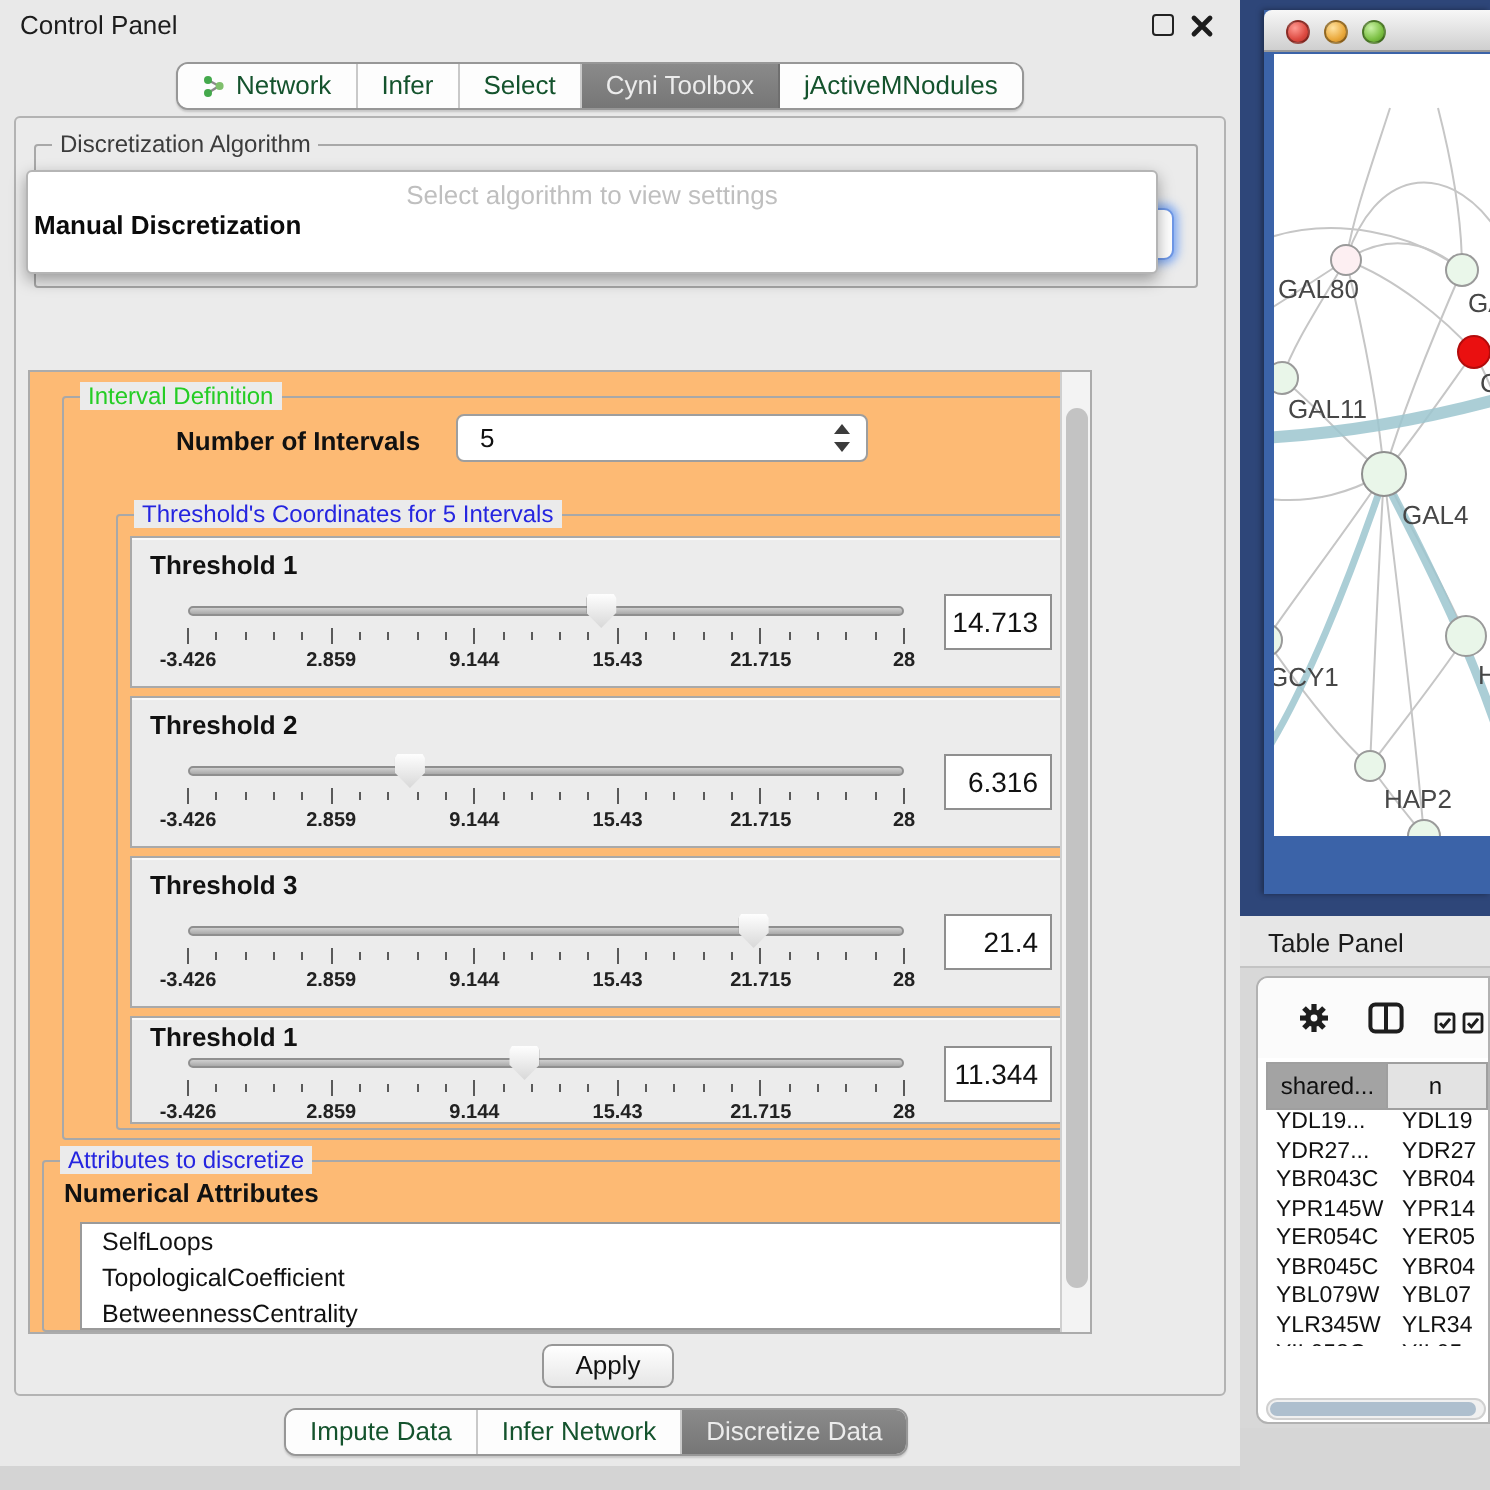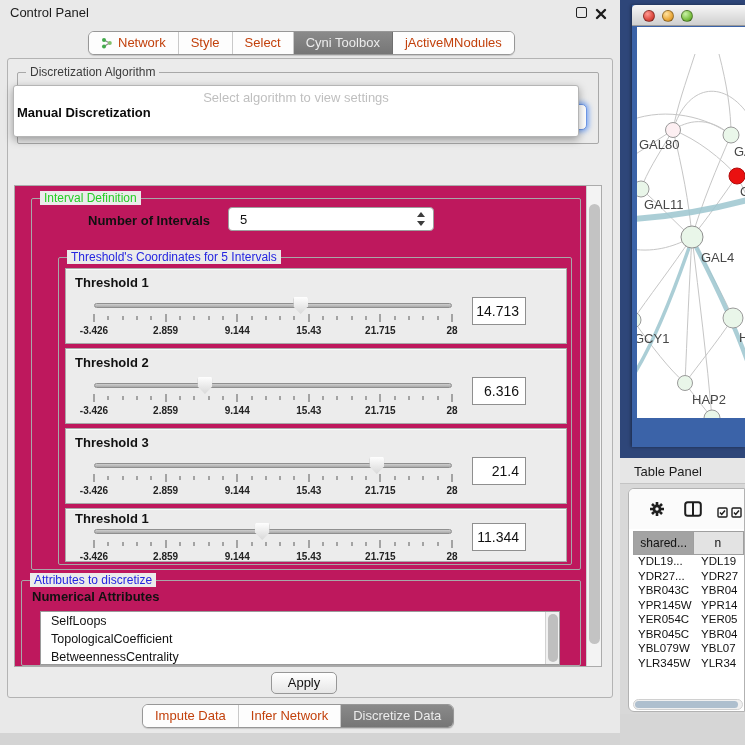--- a/index.html
+++ b/index.html
@@ -10,21 +10,21 @@
   
   #cp { position:absolute; left:0; top:0; width:620px; height:733px; background:#e9e9e9; }
   #cp-bottomstrip { position:absolute; left:0; top:733px; width:620px; height:12px; background:#d4d4d4; }
   #cp-titlebar { position:absolute; left:0; top:0; width:620px; height:24px; }
   #cp-title { position:absolute; left:10px; top:5px; font-size:13px; color:#1c1c1c; }
   #float-btn { position:absolute; left:576px; top:7px; width:11px; height:11px; border:1.6px solid #222; border-radius:2px; }
   #close-btn { position:absolute; left:595px; top:6px; width:12px; height:12px; }
 
   .tabgroup { position:absolute; display:flex; border:1px solid #979797; border-radius:6px; overflow:hidden; background:#fff;
     box-shadow:0 1px 1px rgba(0,0,0,.15); }
-  .tab { font-size:13px; color:#c2410c; padding:3px 12px 4px; background:#fdfdfd; border-right:1px solid #c9c9c9;
+  .tab { font-size:13px; color:#14532d; padding:3px 12px 4px; background:#fdfdfd; border-right:1px solid #c9c9c9;
     display:flex; align-items:center; gap:5px; white-space:nowrap; }
   .tab:last-child { border-right:none; }
   .tab.sel { background:linear-gradient(#8a8a8a,#767676); color:#ececec; border-right-color:#6f6f6f; }
   #top-tabs { left:88px; top:31px; height:24px; }
   #bottom-tabs { left:142px; top:704px; height:24px; }
 
   #cp-main { position:absolute; left:7px; top:58px; width:606px; height:640px; background:#ebebeb;
     border:1px solid #b3b3b3; border-radius:3px; }
 
   .group { position:absolute; border:1px solid #a8a8a8; border-radius:2px; }
@@ -43,21 +43,21 @@
   #algo-combo { left:17px; top:45px; width:562px; height:26px; border:1px solid #6e97e6; border-radius:5px;
     box-shadow:0 0 5px 2px rgba(95,150,245,.75); }
 
   #popup { position:absolute; left:5px; top:26px; width:566px; height:52px; background:#fff; border:1px solid #b5b5b5;
     border-radius:3px; box-shadow:0 3px 8px rgba(0,0,0,.35); z-index:30; }
   #popup .prompt { position:absolute; left:0; right:0; top:4px; text-align:center; color:#bfbfbf; font-size:13px; }
   #popup .opt { position:absolute; left:3px; font-size:13px; color:#0b0b0b; white-space:nowrap; }
   #popup .opt.b { font-weight:bold; }
 
   
-  #viewport { position:absolute; left:6px; top:126px; width:588px; height:482px; border:1px solid #ababab; background:#be185d; overflow:hidden; }
+  #viewport { position:absolute; left:6px; top:126px; width:532px; height:482px; border:1px solid #ababab; background:#fdba74; overflow:hidden; }
   #vscroll { position:absolute; right:0; top:0; width:15px; height:100%; background:#f3f3f3; border-left:1px solid #cfcfcf; }
   #vscroll .thumb { position:absolute; left:2px; width:11px; border-radius:6px; background:#c3c3c3; }
 
   .thresh-panel { position:absolute; left:6px; width:502px; background:#ececec; border:1px solid #a9a9a9;
     box-shadow:inset 0 1px 0 rgba(255,255,255,.8); }
   .tp-label { position:absolute; left:9px; top:6px; font-size:13px; font-weight:bold; color:#111; }
   .slider { position:absolute; left:28px; width:358px; }
   .track { position:absolute; left:0; right:0; top:0; height:5px; border:1px solid #8f8f8f; border-radius:3px;
     background:linear-gradient(#cfcfcf,#a9a9a9); }
   .thumb-sl { position:absolute; top:-6px; width:15px; height:17px; transform:translateX(-50%);
@@ -133,21 +133,21 @@
           <svg width="12" height="12">
             <line x1="3" y1="3" x2="8.5" y2="6" stroke="#8a8a8a" stroke-width="1.2"></line>
             <line x1="3" y1="9.5" x2="8.5" y2="6" stroke="#8a8a8a" stroke-width="1.2"></line>
             <circle cx="3" cy="3" r="2" fill="#44a94c"></circle>
             <circle cx="3" cy="9.5" r="2" fill="#44a94c"></circle>
             <circle cx="8.8" cy="6" r="2" fill="#7fbf6c"></circle>
           </svg>
           <span>Network</span>
         </div>
         <div class="tab">
-          <span>Style</span>
+          <span>Infer</span>
         </div>
         <div class="tab">
           <span>Select</span>
         </div>
         <div class="tab sel">
           <span>Cyni Toolbox</span>
         </div>
         <div class="tab">
           <span>jActiveMNodules</span>
         </div>

